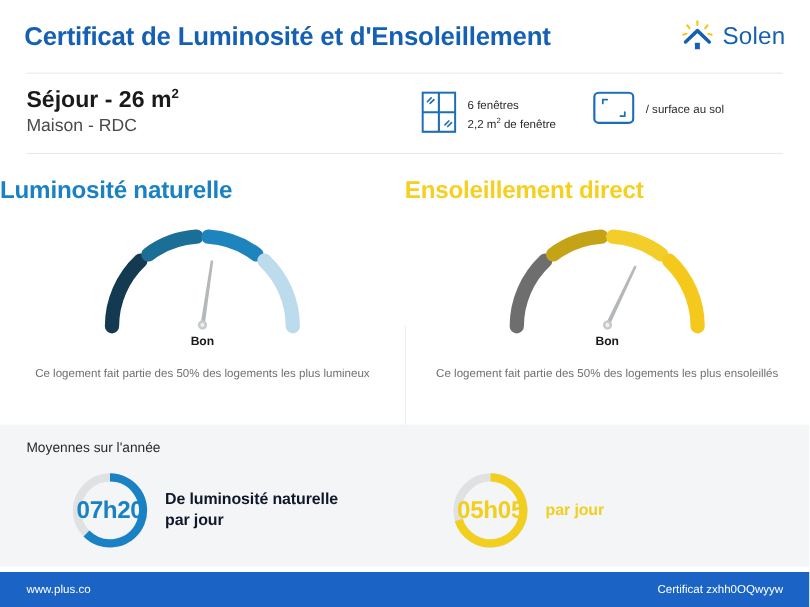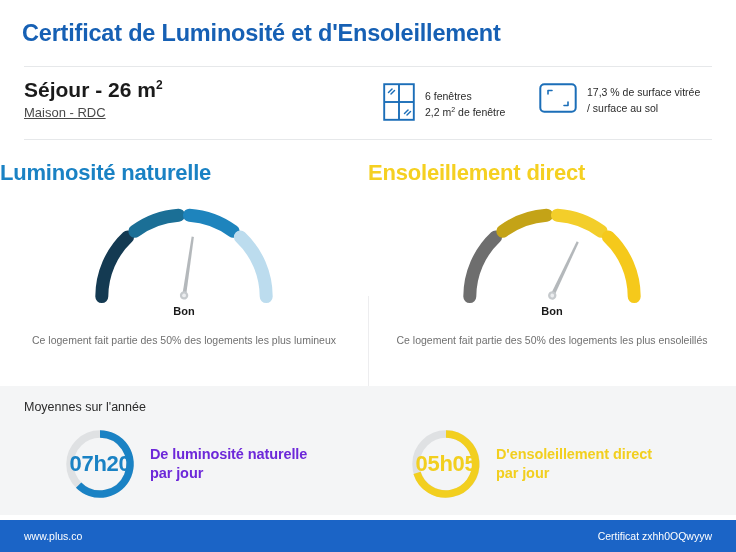--- a/index.html
+++ b/index.html
@@ -71,23 +71,22 @@
   .room-title {
     font-size: 21px;
     font-weight: bold;
     color: #1a1a1a;
     line-height: 1.05;
     white-space: nowrap;
   }
   .room-title sup { font-size: 12px; vertical-align: super; font-weight: bold; }
   .room-sub {
     margin-top: 4px;
-    font-size: 13px;
+    font-size: 16px;
     color: #4a4a4a;
-    text-decoration: underline;
   }
 
   .stat {
     position: absolute;
     display: flex;
     align-items: center;
     gap: 10px;
   }
   .stat-1 { left: 383px; top: 17px; }
   .stat-2 { left: 539px; top: 17px; }
@@ -186,21 +185,21 @@
     letter-spacing: -0.3px;
   }
   .value-blue { color: #1a82c4; }
   .value-yellow { color: #f2cf1f; }
   .avg-text {
     font-size: 14.5px;
     font-weight: bold;
     line-height: 1.3;
     letter-spacing: -0.1px;
   }
-  .text-blue { color: #6d28d9; }
+  .text-blue { color: #0f172a; }
   .text-yellow { color: #f2cf1f; }
 
   
   .footer {
     position: absolute;
     left: 0; top: 520px;
     width: 736px; height: 32px;
     background: #1b64c6;
     box-sizing: border-box;
     padding: 0 24px;
@@ -213,20 +212,36 @@
     color: #ffffff;
   }
 </style>
 </head>
 <body>
 
 <div id="page">
 
   <div class="header">
     <div class="header-title">Certificat de Luminosité et d'Ensoleillement</div>
+    <div class="brand">
+      <span class="brand-mark">
+        <svg viewBox="0 0 32 32" width="30" height="30">
+          <g stroke="#f5c91b" stroke-width="2.1" stroke-linecap="round">
+            <line x1="16" y1="1.5" x2="16" y2="5"></line>
+            <line x1="6.2" y1="5.4" x2="8.4" y2="8.2"></line>
+            <line x1="25.8" y1="5.4" x2="23.6" y2="8.2"></line>
+            <line x1="2.2" y1="14.5" x2="5.4" y2="13.6"></line>
+            <line x1="29.8" y1="14.5" x2="26.6" y2="13.6"></line>
+          </g>
+          <path d="M4.5 21.5 L16 10.5 L27.5 21.5" fill="none" stroke="#1660b4" stroke-width="3.4" stroke-linecap="round" stroke-linejoin="round"></path>
+          <rect x="13.6" y="22.2" width="4.8" height="6.4" rx="0.6" fill="#1660b4"></rect>
+        </svg>
+      </span>
+      <span class="brand-name">Solen</span>
+    </div>
   </div>
   <div class="rule rule-1"></div>
 
   <div class="inforow">
     <div class="room-block">
       <div class="room-title"><span>Séjour - 26 m</span><sup>2</sup></div>
       <div class="room-sub">Maison - RDC</div>
     </div>
 
     <div class="stat stat-1">
@@ -251,21 +266,20 @@
 
     <div class="stat stat-2">
       <span>
         <svg width="38" height="30" viewBox="0 0 38 30">
           <rect x="1.3" y="1.3" width="35.4" height="27.4" rx="4" fill="#ffffff" stroke="#1b6eb8" stroke-width="2"></rect>
           <path d="M9 11 L9 7.5 L13 7.5" fill="none" stroke="#1b6eb8" stroke-width="1.6" stroke-linecap="round" stroke-linejoin="round"></path>
           <path d="M29 19 L29 22.5 L25 22.5" fill="none" stroke="#1b6eb8" stroke-width="1.6" stroke-linecap="round" stroke-linejoin="round"></path>
         </svg>
       </span>
       <div class="stat-text">
-        <div>17,3 % de surface vitrée</div>
         <div>/ surface au sol</div>
       </div>
     </div>
   </div>
   <div class="rule rule-2"></div>
 
   <div class="panels">
     <div class="divider-v"></div>
 
     <div class="panel panel-left">
@@ -330,21 +344,20 @@
 
     <div class="avg avg-2">
       <div class="donut">
         <svg viewBox="0 0 72 72" width="72" height="72">
           <circle cx="36" cy="36" r="30" fill="none" stroke="#dfe1e3" stroke-width="7.5"></circle>
           <path d="M 36 6 A 30 30 0 1 1 7.0 44.8" fill="none" stroke="#f2cf1f" stroke-width="7.5" stroke-linecap="butt"></path>
         </svg>
         <div class="donut-value value-yellow">05h05</div>
       </div>
       <div class="avg-text text-yellow">
-        <div>D'ensoleillement direct</div>
         <div>par jour</div>
       </div>
     </div>
   </div>
 
   <div class="footer">
     <div class="footer-text">www.plus.co</div>
     <div class="footer-text">Certificat zxhh0OQwyyw</div>
   </div>
 

